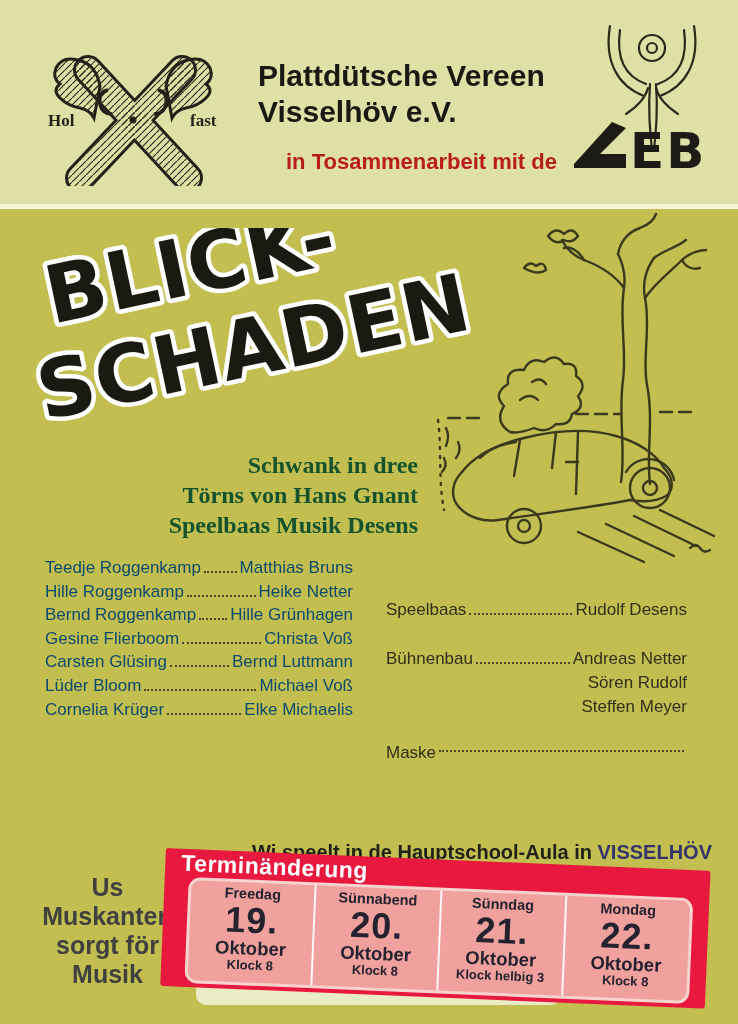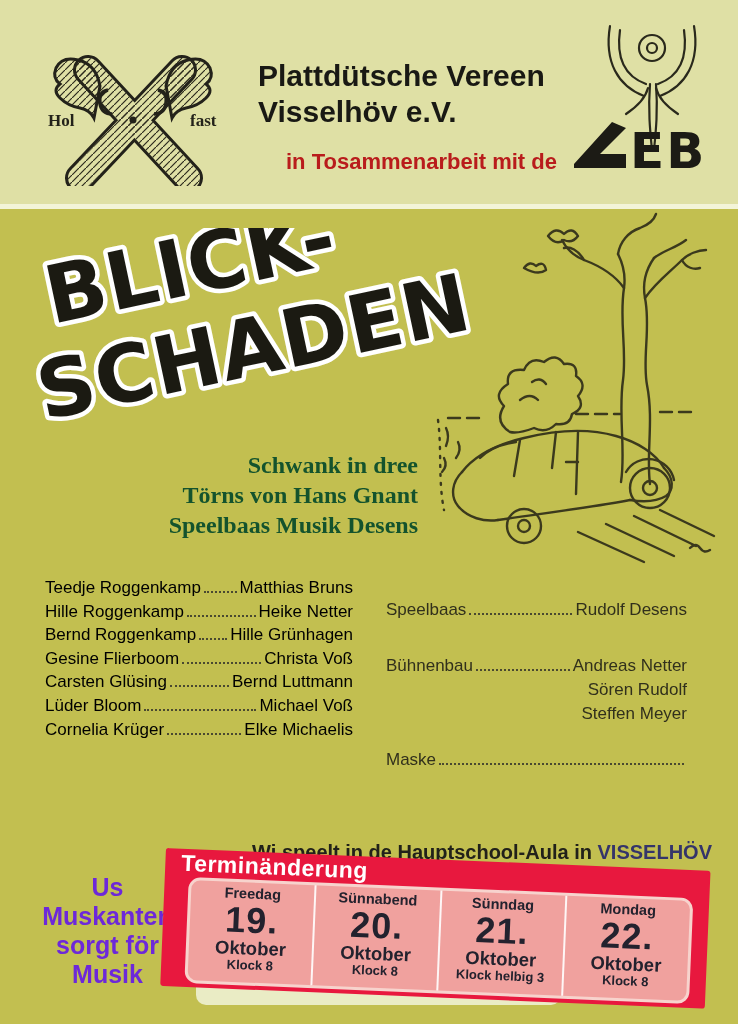--- a/index.html
+++ b/index.html
@@ -18,36 +18,36 @@
   
   .title-svg{position:absolute;left:14px;top:228px;}
   .ttl{font-family:"DejaVu Sans",sans-serif;font-weight:900;font-size:80px;fill:#1b1a12;
        stroke:#ffffff;stroke-width:9;paint-order:stroke;stroke-linejoin:round;letter-spacing:1px;}
   .subtitle{position:absolute;left:88px;top:450px;width:330px;text-align:right;
        font-family:"Liberation Serif",serif;font-weight:bold;font-size:24px;line-height:30px;color:#14532d;}
   
   .car-svg{position:absolute;left:428px;top:210px;}
   .ink{stroke:#3b391d;stroke-width:2.4;fill:none;stroke-linecap:round;stroke-linejoin:round;}
   
-  .cast{position:absolute;left:45px;top:576px;width:308px;font-size:17px;line-height:23.6px;color:#000000;}
+  .cast{position:absolute;left:45px;top:556px;width:308px;font-size:17px;line-height:23.6px;color:#0c4a6e;}
   .cast-row,.crew-row{display:flex;align-items:baseline;}
   .leader{flex:1;border-bottom:2px dotted #4a4930;margin:0 3px 4px 3px;min-width:12px;}
   .name{white-space:nowrap;}
   .crew{position:absolute;left:386px;top:598px;width:301px;font-size:17px;line-height:24px;color:#31301c;}
-  .crew-gap1{margin-top:32px;}
-  .crew-gap2{margin-top:22px;}
+  .crew-gap1{margin-top:25px;}
+  .crew-gap2{margin-top:22px;align-items:center;}
   .name-only{text-align:right;}
   
   .tickets{position:absolute;left:34px;top:784px;width:672px;text-align:center;
        font-family:"Liberation Serif",serif;font-weight:bold;font-size:20px;line-height:24px;color:#231a10;}
   .venue{position:absolute;left:0;top:841px;width:712px;text-align:right;font-weight:bold;font-size:20px;
        color:#21211a;z-index:1;}
   .venue .hl{color:#34346a;}
   .music{position:absolute;left:25px;top:873px;width:165px;text-align:center;font-weight:bold;
-       font-size:25px;line-height:29px;color:#6d28d9;z-index:1;}
+       font-size:25px;line-height:29px;color:#404040;z-index:1;}
   
   .peek{position:absolute;left:196px;top:935px;width:365px;height:70px;background:#eaecc5;border-radius:10px;z-index:2;}
   .sticker{position:absolute;left:166px;top:848px;width:545px;height:138px;background:#e8183e;
        transform:rotate(2.4deg);transform-origin:0 0;z-index:3;border-radius:3px;}
   .sticker-label{position:absolute;left:16px;top:1px;color:#ffffff;font-weight:bold;font-size:23px;letter-spacing:.5px;}
   .panel{position:absolute;left:24px;top:28px;width:499px;height:100px;background:#f0a19e;
        border:3px solid #f7d3cd;border-radius:12px;display:flex;}
   .datecol{flex:1;text-align:center;color:#23222e;padding-top:3px;border-right:2px solid rgba(255,255,255,.9);}
   .datecol:last-child{border-right:none;}
   .d-day{font-size:14.5px;font-weight:bold;line-height:17px;}

